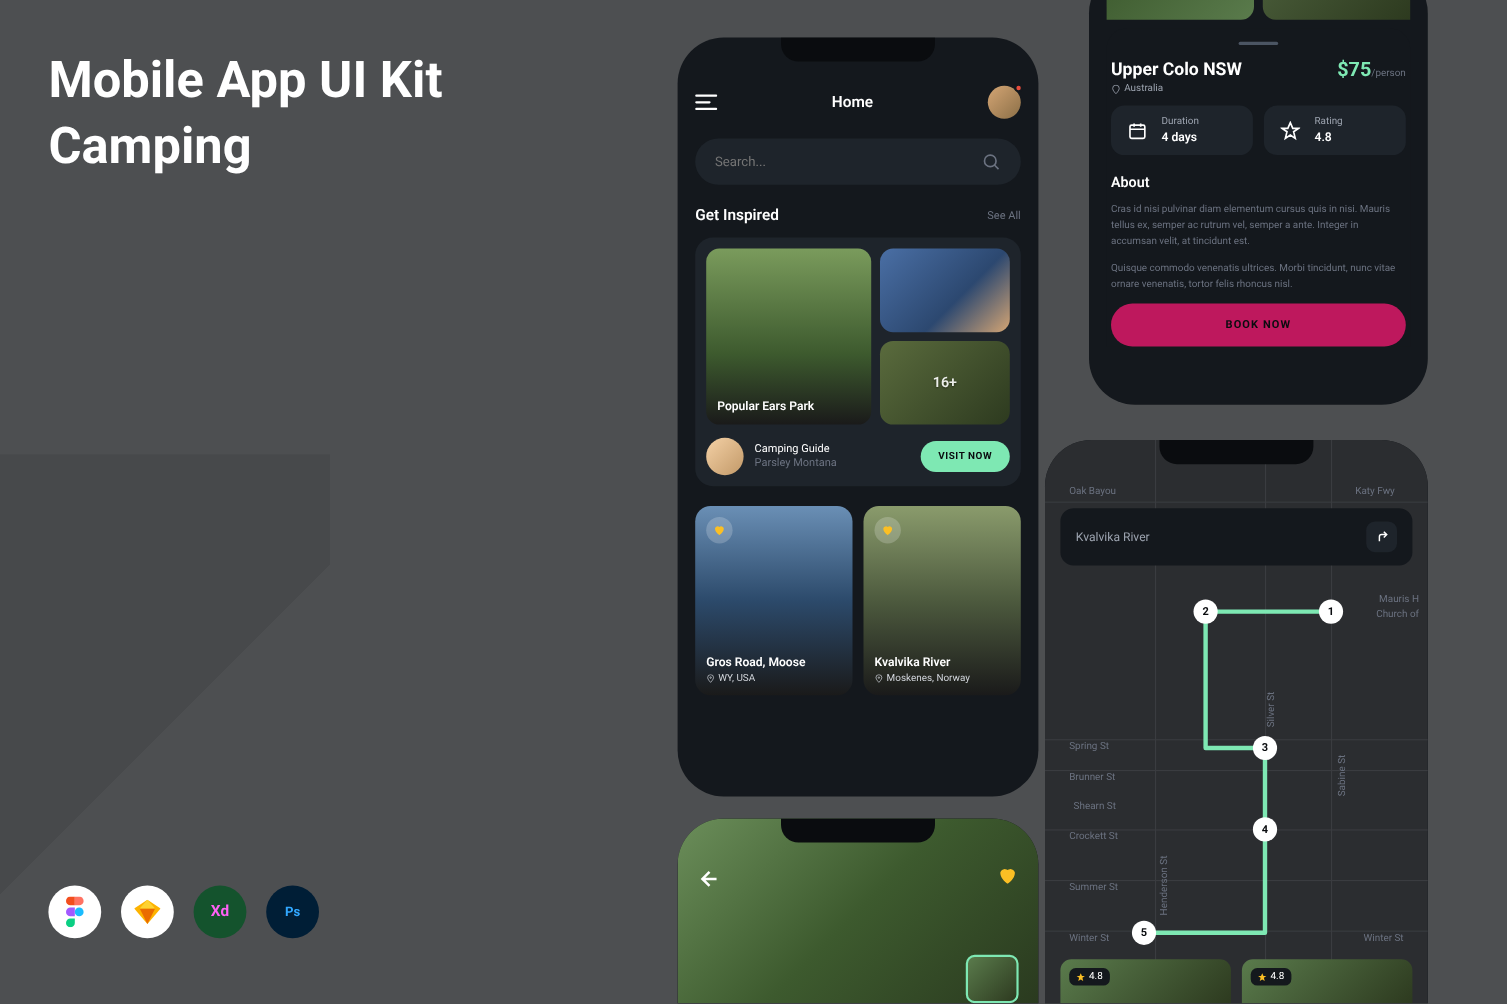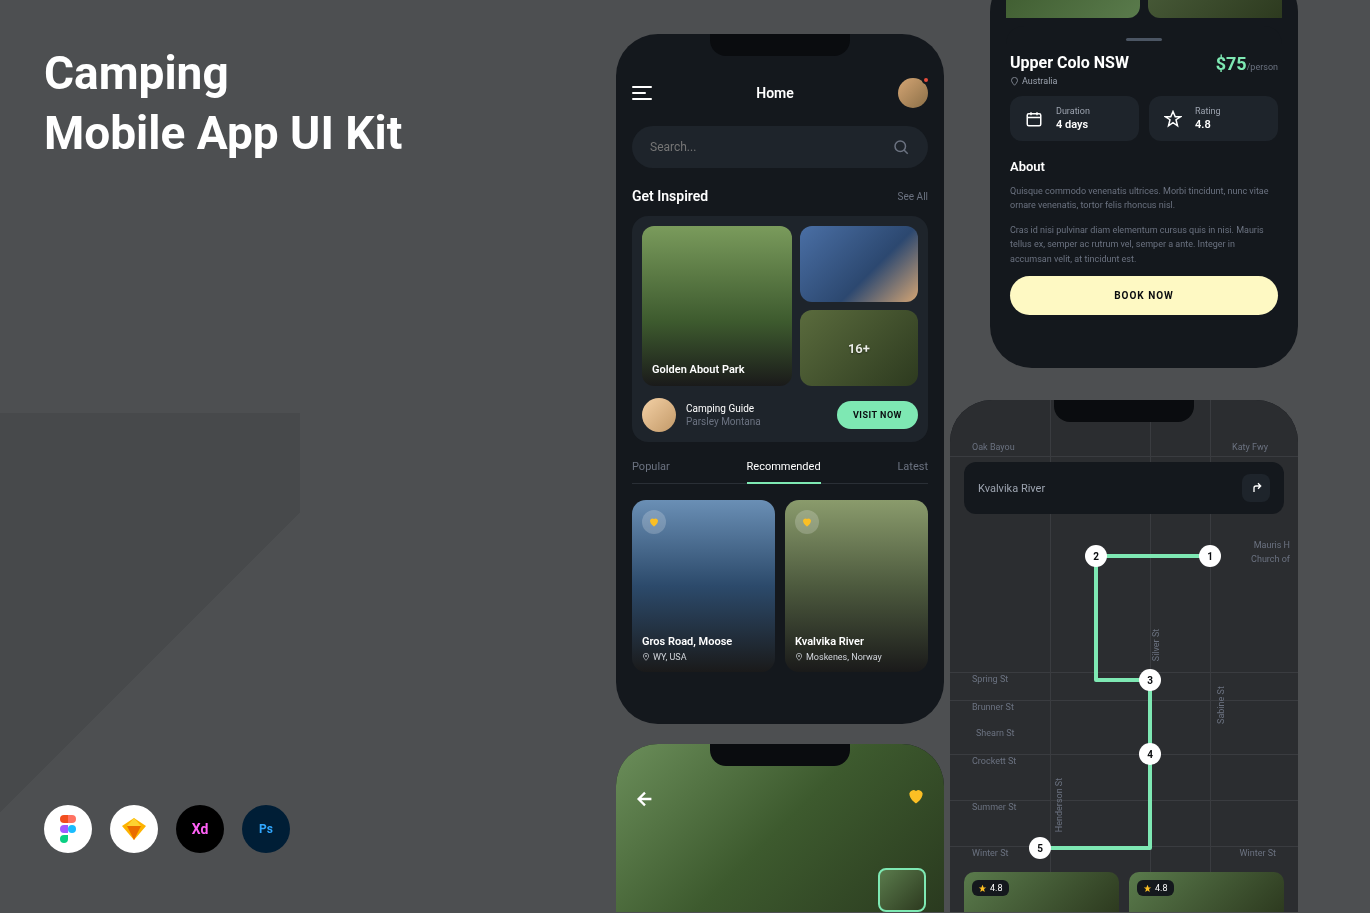--- a/index.html
+++ b/index.html
@@ -77,21 +77,21 @@
 .detail-country { font-size: 9px; color: #9ca3af; display: flex; align-items: center; gap: 3px; }
 .price { color: #7ee8b3; font-size: 18px; font-weight: 700; }
 .price-sub { font-size: 9px; color: #6b7280; font-weight: 400; }
 .stat-row { display: flex; gap: 10px; margin-bottom: 18px; }
 .stat-box { flex: 1; background: #1e242b; border-radius: 12px; padding: 10px 12px; display: flex; align-items: center; gap: 10px; }
 .stat-icon { width: 24px; height: 24px; display: flex; align-items: center; justify-content: center; color: #fff; }
 .stat-label { font-size: 9px; color: #9ca3af; text-align: center; }
 .stat-value { font-size: 11px; font-weight: 600; margin-top: 2px; }
 .about-title { font-size: 13px; font-weight: 600; margin-bottom: 10px; }
 .about-text { font-size: 9px; color: #6b7280; line-height: 1.6; margin-bottom: 10px; }
-.book-btn { width: 100%; background: #fef9c3; color: #0a0c0f; border: none; border-radius: 24px; padding: 14px; font-size: 10px; font-weight: 700; letter-spacing: 1px; }
+.book-btn { width: 100%; background: #be185d; color: #0a0c0f; border: none; border-radius: 24px; padding: 14px; font-size: 10px; font-weight: 700; letter-spacing: 1px; }
 
 
 .phone-peek { left: 616px; top: 744px; width: 328px; height: 168px; border-radius: 42px 42px 0 0; }
 .peek-bg { width: 100%; height: 100%; background: linear-gradient(135deg, #6b8e5a 0%, #3d5a2e 50%, #2a3a1f 100%); position: relative; }
 .back-arrow { position: absolute; top: 44px; left: 18px; color: #fff; }
 .heart-peek { position: absolute; top: 42px; right: 18px; }
 .thumb-peek { position: absolute; bottom: 0; right: 18px; width: 48px; height: 44px; border-radius: 8px; background: linear-gradient(135deg, #5a7b4c 0%, #2d3a1f 100%); border: 2px solid #7ee8b3; }
 
 
 .phone-map { right: 72px; top: 400px; width: 348px; height: 512px; border-radius: 42px 42px 0 0; }
@@ -108,42 +108,42 @@
 .street-line { position: absolute; background: #3a3c40; }
 .street-line.h { height: 1px; left: 0; right: 0; }
 .street-line.v { width: 1px; top: 0; bottom: 0; }
 </style>
 </head>
 <body>
 
 <div class="bg-triangle"></div>
 
 <div class="promo-title">
+  <div>Mobile App UI Kit</div>
   <div>Camping</div>
-  <div>Mobile App UI Kit</div>
 </div>
 
 <div class="tool-badges">
   <div class="tool-badge">
       <svg width="20" height="28" viewBox="0 0 20 28">
         <circle cx="14" cy="14" r="4" fill="#1abcfe"></circle>
         <path d="M6 0h4v8H6a4 4 0 010-8z" fill="#f24e1e"></path>
         <path d="M10 0h4a4 4 0 010 8h-4z" fill="#ff7262"></path>
         <path d="M6 10h4v8H6a4 4 0 010-8z" fill="#a259ff"></path>
         <path d="M6 20h4v4a4 4 0 11-4-4z" fill="#0acf83"></path>
       </svg>
     </div>
   <div class="tool-badge">
       <svg width="24" height="22" viewBox="0 0 24 22">
         <path d="M12 0l12 8-12 14L0 8z" fill="#fdb300"></path>
         <path d="M5 8h14l-7 14z" fill="#ea6c00"></path>
         <path d="M5 8h14L12 0z" fill="#fdd231"></path>
       </svg>
     </div>
-  <div class="tool-badge" style="background:#000000">
+  <div class="tool-badge" style="background:#14532d">
       <span style="color:#ff61f6;font-weight:700;font-size:14px">Xd</span>
     </div>
   <div class="tool-badge" style="background:#001e36">
       <span style="color:#31a8ff;font-weight:700;font-size:12px">Ps</span>
     </div>
 </div>
 
 <div class="phone phone-home">
   <div class="phone-notch"></div>
   <div class="home-header">
@@ -165,42 +165,37 @@
         <path d="M21 21l-5-5"></path>
       </svg>
   </div>
   <div class="section-row">
     <div class="section-title">Get Inspired</div>
     <div class="see-all">See All</div>
   </div>
   <div class="inspired-card">
     <div class="inspired-grid">
       <div class="inspired-main">
-        <div class="inspired-main-title">Golden About  Park</div>
+        <div class="inspired-main-title">Popular Ears  Park</div>
       </div>
       <div class="inspired-side">
         <div class="inspired-small s1"></div>
         <div class="inspired-small s2">
           <div class="overlay-count">16+</div>
         </div>
       </div>
     </div>
     <div class="guide-row">
       <div class="guide-avatar"></div>
       <div class="guide-info">
         <div class="guide-role">Camping Guide</div>
         <div class="guide-name">Parsley Montana</div>
       </div>
       <button class="visit-btn">VISIT NOW</button>
     </div>
-  </div>
-  <div class="tabs">
-    <div class="tab">Popular</div>
-    <div class="tab active">Recommended</div>
-    <div class="tab">Latest</div>
   </div>
   <div class="rec-grid">
     <div class="rec-card r1">
       <div class="heart-btn">
           <svg width="12" height="12" viewBox="0 0 24 24" fill="#fbbf24">
             <path d="M12 21s-8-5-8-12a5 5 0 018-3 5 5 0 018 3c0 7-8 12-8 12z"></path>
           </svg>
         </div>
       <div class="rec-title">Gros Road, Moose</div>
       <div class="rec-loc">
@@ -269,22 +264,22 @@
               <path d="M12 2l3 7h7l-6 4 2 8-6-4-6 4 2-8-6-4h7z"></path>
             </svg>
           </div>
         <div>
           <div class="stat-label">Rating</div>
           <div class="stat-value">4.8</div>
         </div>
       </div>
     </div>
     <div class="about-title">About</div>
+    <div class="about-text">Cras id nisi pulvinar diam elementum cursus quis in nisi. Mauris tellus ex, semper ac rutrum vel, semper a ante. Integer in accumsan velit, at tincidunt est.</div>
     <div class="about-text">Quisque commodo venenatis ultrices. Morbi tincidunt, nunc vitae ornare venenatis, tortor felis rhoncus nisl.</div>
-    <div class="about-text">Cras id nisi pulvinar diam elementum cursus quis in nisi. Mauris tellus ex, semper ac rutrum vel, semper a ante. Integer in accumsan velit, at tincidunt est.</div>
     <button class="book-btn">BOOK NOW</button>
   </div>
 </div>
 
 <div class="phone phone-peek">
   <div class="phone-notch"></div>
   <div class="peek-bg">
     <svg class="back-arrow" width="22" height="22" viewBox="0 0 24 24" fill="none" stroke="currentColor" stroke-width="2.5">
         <path d="M19 12H5M12 5l-7 7 7 7"></path>
       </svg>

